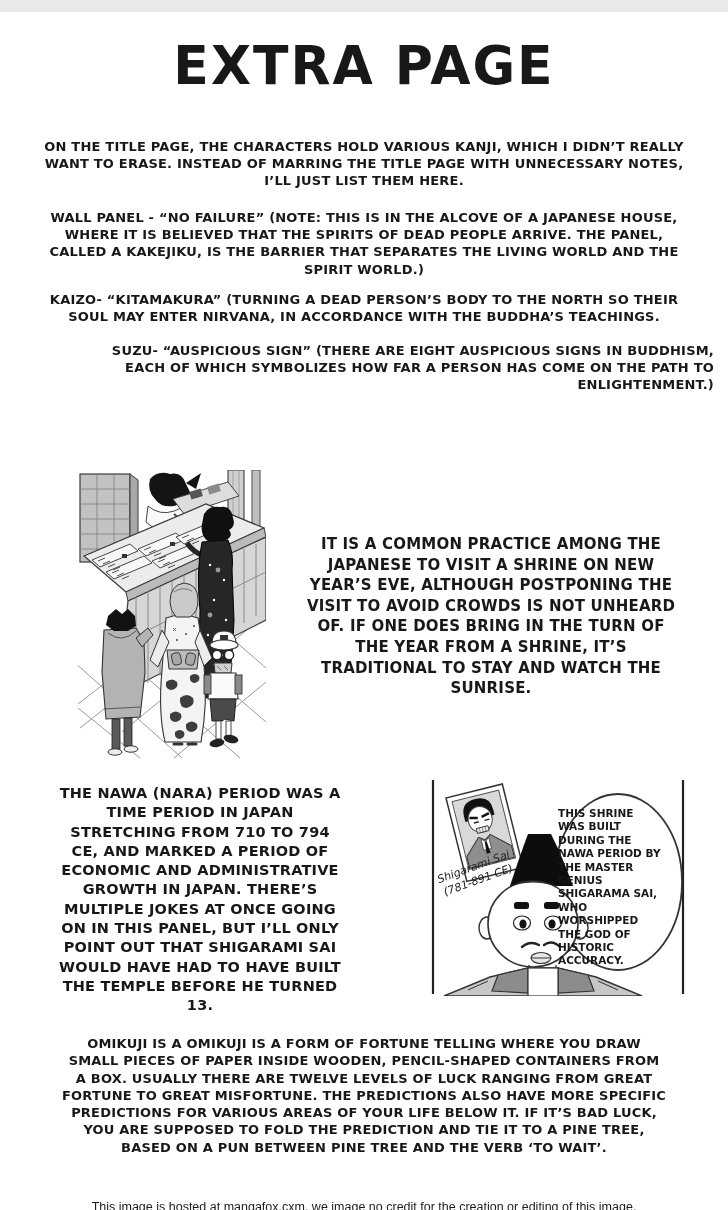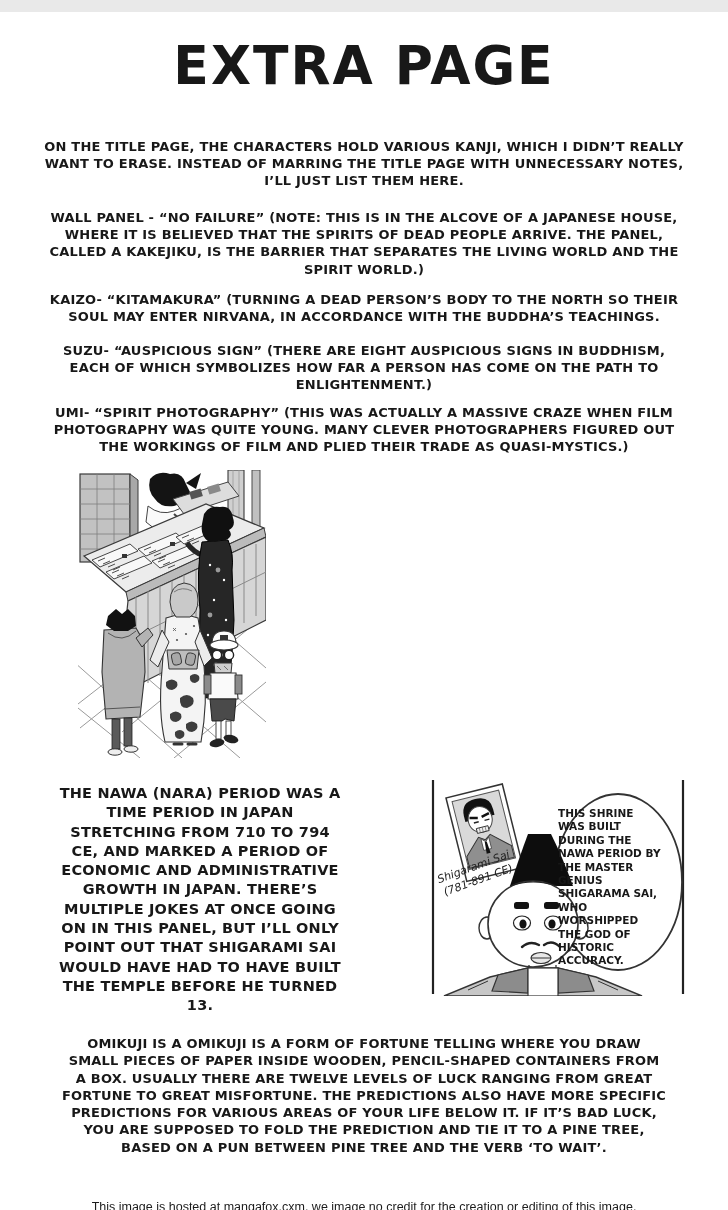--- a/index.html
+++ b/index.html
@@ -12,21 +12,21 @@
     position:absolute; font-weight:bold; text-align:center;
     white-space:pre-line; letter-spacing:0.2px; color:#181818;
   }
   .title {
     top:24px; left:0; width:728px; font-size:52px; line-height:58px;
     letter-spacing:2px; transform:scaleY(1.04);
   }
   .p-intro   { top:126px; left:14px; width:700px; font-size:13px; line-height:17.2px;text-align:center; }
   .p-wall    { top:197px; left:14px; width:700px; font-size:13px; line-height:17.2px; }
   .p-kaizo   { top:279px; left:14px; width:700px; font-size:13px; line-height:17.2px; }
-  .p-suzu    { top:330px; left:14px; width:700px; font-size:13px; line-height:17.2px; }
+  .p-suzu    { top:330px; left:14px; width:700px; font-size:13px; line-height:17.2px;text-align:right; }
   .p-umi     { top:392px; left:14px; width:700px; font-size:13px; line-height:17.2px; }
   .p-shrine  { top:522px; left:290px; width:402px; font-size:15px; line-height:20.6px; }
   .p-nawa    { top:772px; left:28px;  width:344px; font-size:14.5px; line-height:19.3px; }
   .p-omikuji { top:1023px; left:16px; width:696px; font-size:13px; line-height:17.3px;text-align:center; }
   .illus { position:absolute; }
   .illus1 { top:458px; left:78px; width:188px; height:288px; }
   .panel2 { top:766px; left:430px; width:256px; height:218px; }
   .panel2 svg { position:absolute; top:0; left:0; }
   .bubble-text {
     position:absolute; top:29px; left:128px; width:120px;
@@ -57,23 +57,28 @@
 I’LL JUST LIST THEM HERE.</div>
   <div class="comic p-wall">WALL PANEL - “NO FAILURE” (NOTE: THIS IS IN THE ALCOVE OF A JAPANESE HOUSE,
 WHERE IT IS BELIEVED THAT THE SPIRITS OF DEAD PEOPLE ARRIVE. THE PANEL,
 CALLED A KAKEJIKU, IS THE BARRIER THAT SEPARATES THE LIVING WORLD AND THE
 SPIRIT WORLD.)</div>
   <div class="comic p-kaizo">KAIZO- “KITAMAKURA” (TURNING A DEAD PERSON’S BODY TO THE NORTH SO THEIR
 SOUL MAY ENTER NIRVANA, IN ACCORDANCE WITH THE BUDDHA’S TEACHINGS.</div>
   <div class="comic p-suzu">SUZU- “AUSPICIOUS SIGN” (THERE ARE EIGHT AUSPICIOUS SIGNS IN BUDDHISM,
 EACH OF WHICH SYMBOLIZES HOW FAR A PERSON HAS COME ON THE PATH TO
 ENLIGHTENMENT.)</div>
-  <div class="comic p-umi">UMI- “SPIRIT PHOTOGRAPHY” (THIS WAS ACTUALLY A MASSIVE CRAZE WHEN FILM
-PHOTOGRAPHY WAS QUITE YOUNG. MANY CLEVER PHOTOGRAPHERS FIGURED OUT
-THE WORKINGS OF FILM AND PLIED THEIR TRADE AS QUASI-MYSTICS.)</div>
+  <div class="comic p-shrine">IT IS A COMMON PRACTICE AMONG THE
+JAPANESE TO VISIT A SHRINE ON NEW
+YEAR’S EVE, ALTHOUGH POSTPONING THE
+VISIT TO AVOID CROWDS IS NOT UNHEARD
+OF. IF ONE DOES BRING IN THE TURN OF
+THE YEAR FROM A SHRINE, IT’S
+TRADITIONAL TO STAY AND WATCH THE
+SUNRISE.</div>
   <div class="comic p-nawa">THE NAWA (NARA) PERIOD WAS A
 TIME PERIOD IN JAPAN
 STRETCHING FROM 710 TO 794
 CE, AND MARKED A PERIOD OF
 ECONOMIC AND ADMINISTRATIVE
 GROWTH IN JAPAN. THERE’S
 MULTIPLE JOKES AT ONCE GOING
 ON IN THIS PANEL, BUT I’LL ONLY
 POINT OUT THAT SHIGARAMI SAI
 WOULD HAVE HAD TO HAVE BUILT

